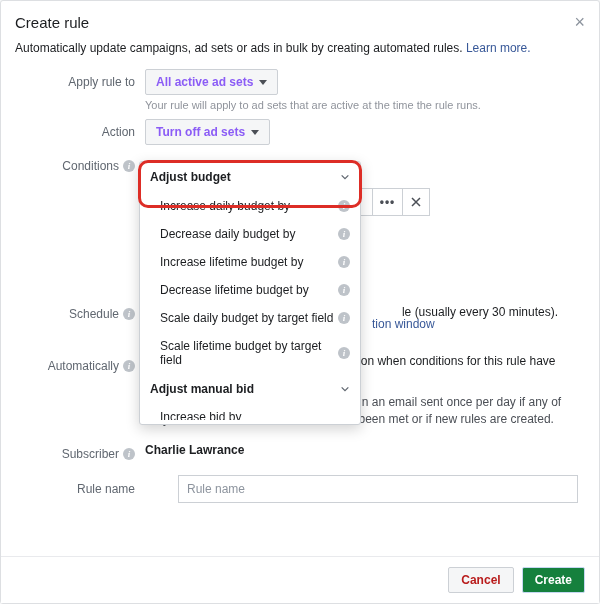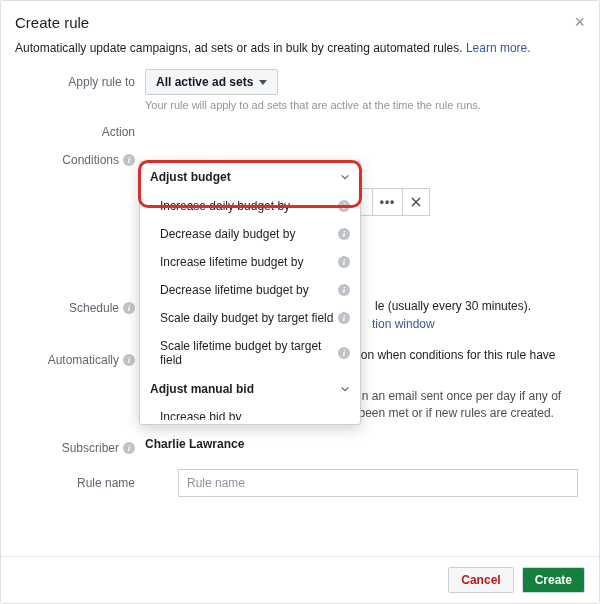--- a/index.html
+++ b/index.html
@@ -41,21 +41,21 @@
   .row-body { flex: 1; }
   .info-i {
     width: 12px; height: 12px; border-radius: 50%; background:#bec3c9;
     color:#fff; font-size:9px; font-style: italic; font-family: Georgia, serif;
     display:inline-flex; align-items:center; justify-content:center;
     flex-shrink: 0; font-weight: bold;
   }
   .select-btn {
     display:inline-flex; align-items:center; gap:6px;
     background:#f5f6f7; border:1px solid #ccd0d5; border-radius:2px;
-    padding: 5px 10px; font-size:12px; font-weight:600; color:#0f172a;
+    padding: 5px 10px; font-size:12px; font-weight:600; color:#8b5cf6;
     cursor:pointer;
   }
   .caret { width:0;height:0;border-left:4px solid transparent;border-right:4px solid transparent;border-top:5px solid #4b4f56; }
   .hint { color:#90949c; font-size:11px; margin-top:4px; }
   .link { color:#385898; text-decoration:none; }
   .sched-text { font-size:12px; color:#1c1e21; padding-top:4px;}
   .custom-line { display:flex; align-items:center; gap:6px; margin-top:4px; padding-left: 4px;}
   .radio { width:12px;height:12px;border:1px solid #8d949e;border-radius:50%;display:inline-block;}
   .notif-body { font-size:12px; line-height:1.45; }
   .notif-body .strong { font-weight:700; }
@@ -142,37 +142,43 @@
       <div class="select-btn">
         <span>All active ad sets</span>
         <span class="caret"></span>
       </div>
       <div class="hint">Your rule will apply to ad sets that are active at the time the rule runs.</div>
     </div>
   </div>
 
   <div class="row">
     <div class="row-label">Action</div>
+    <div class="row-body">
+      <div class="select-btn">
+        <span>Turn off ad sets</span>
+        <span class="caret"></span>
+      </div>
+    </div>
   </div>
 
   <div class="row" style="margin-top:8px;gap:48px;">
     <div class="row-label">
       <span>Conditions</span>
       <span class="info-i">i</span>
     </div>
     <div class="row-body" style="height:140px;"></div>
   </div>
 
   <div class="row" style="margin-top:6px;">
     <div class="row-label">
       <span>Schedule</span>
       <span class="info-i">i</span>
     </div>
     <div class="row-body">
-      <div class="sched-text" style="padding-left:230px;">
+      <div class="sched-text" style="padding-left:230px;text-align:center;">
         <span>le (usually every 30 minutes).</span>
       </div>
       <div class="custom-line">
         <span class="radio"></span>
         <span style="font-weight:400;color:#1c1e21;">Custom</span>
         <span style="color:#90949c;">–</span>
         <a href="#" class="link">Edit custom schedule</a>
       </div>
     </div>
   </div>

